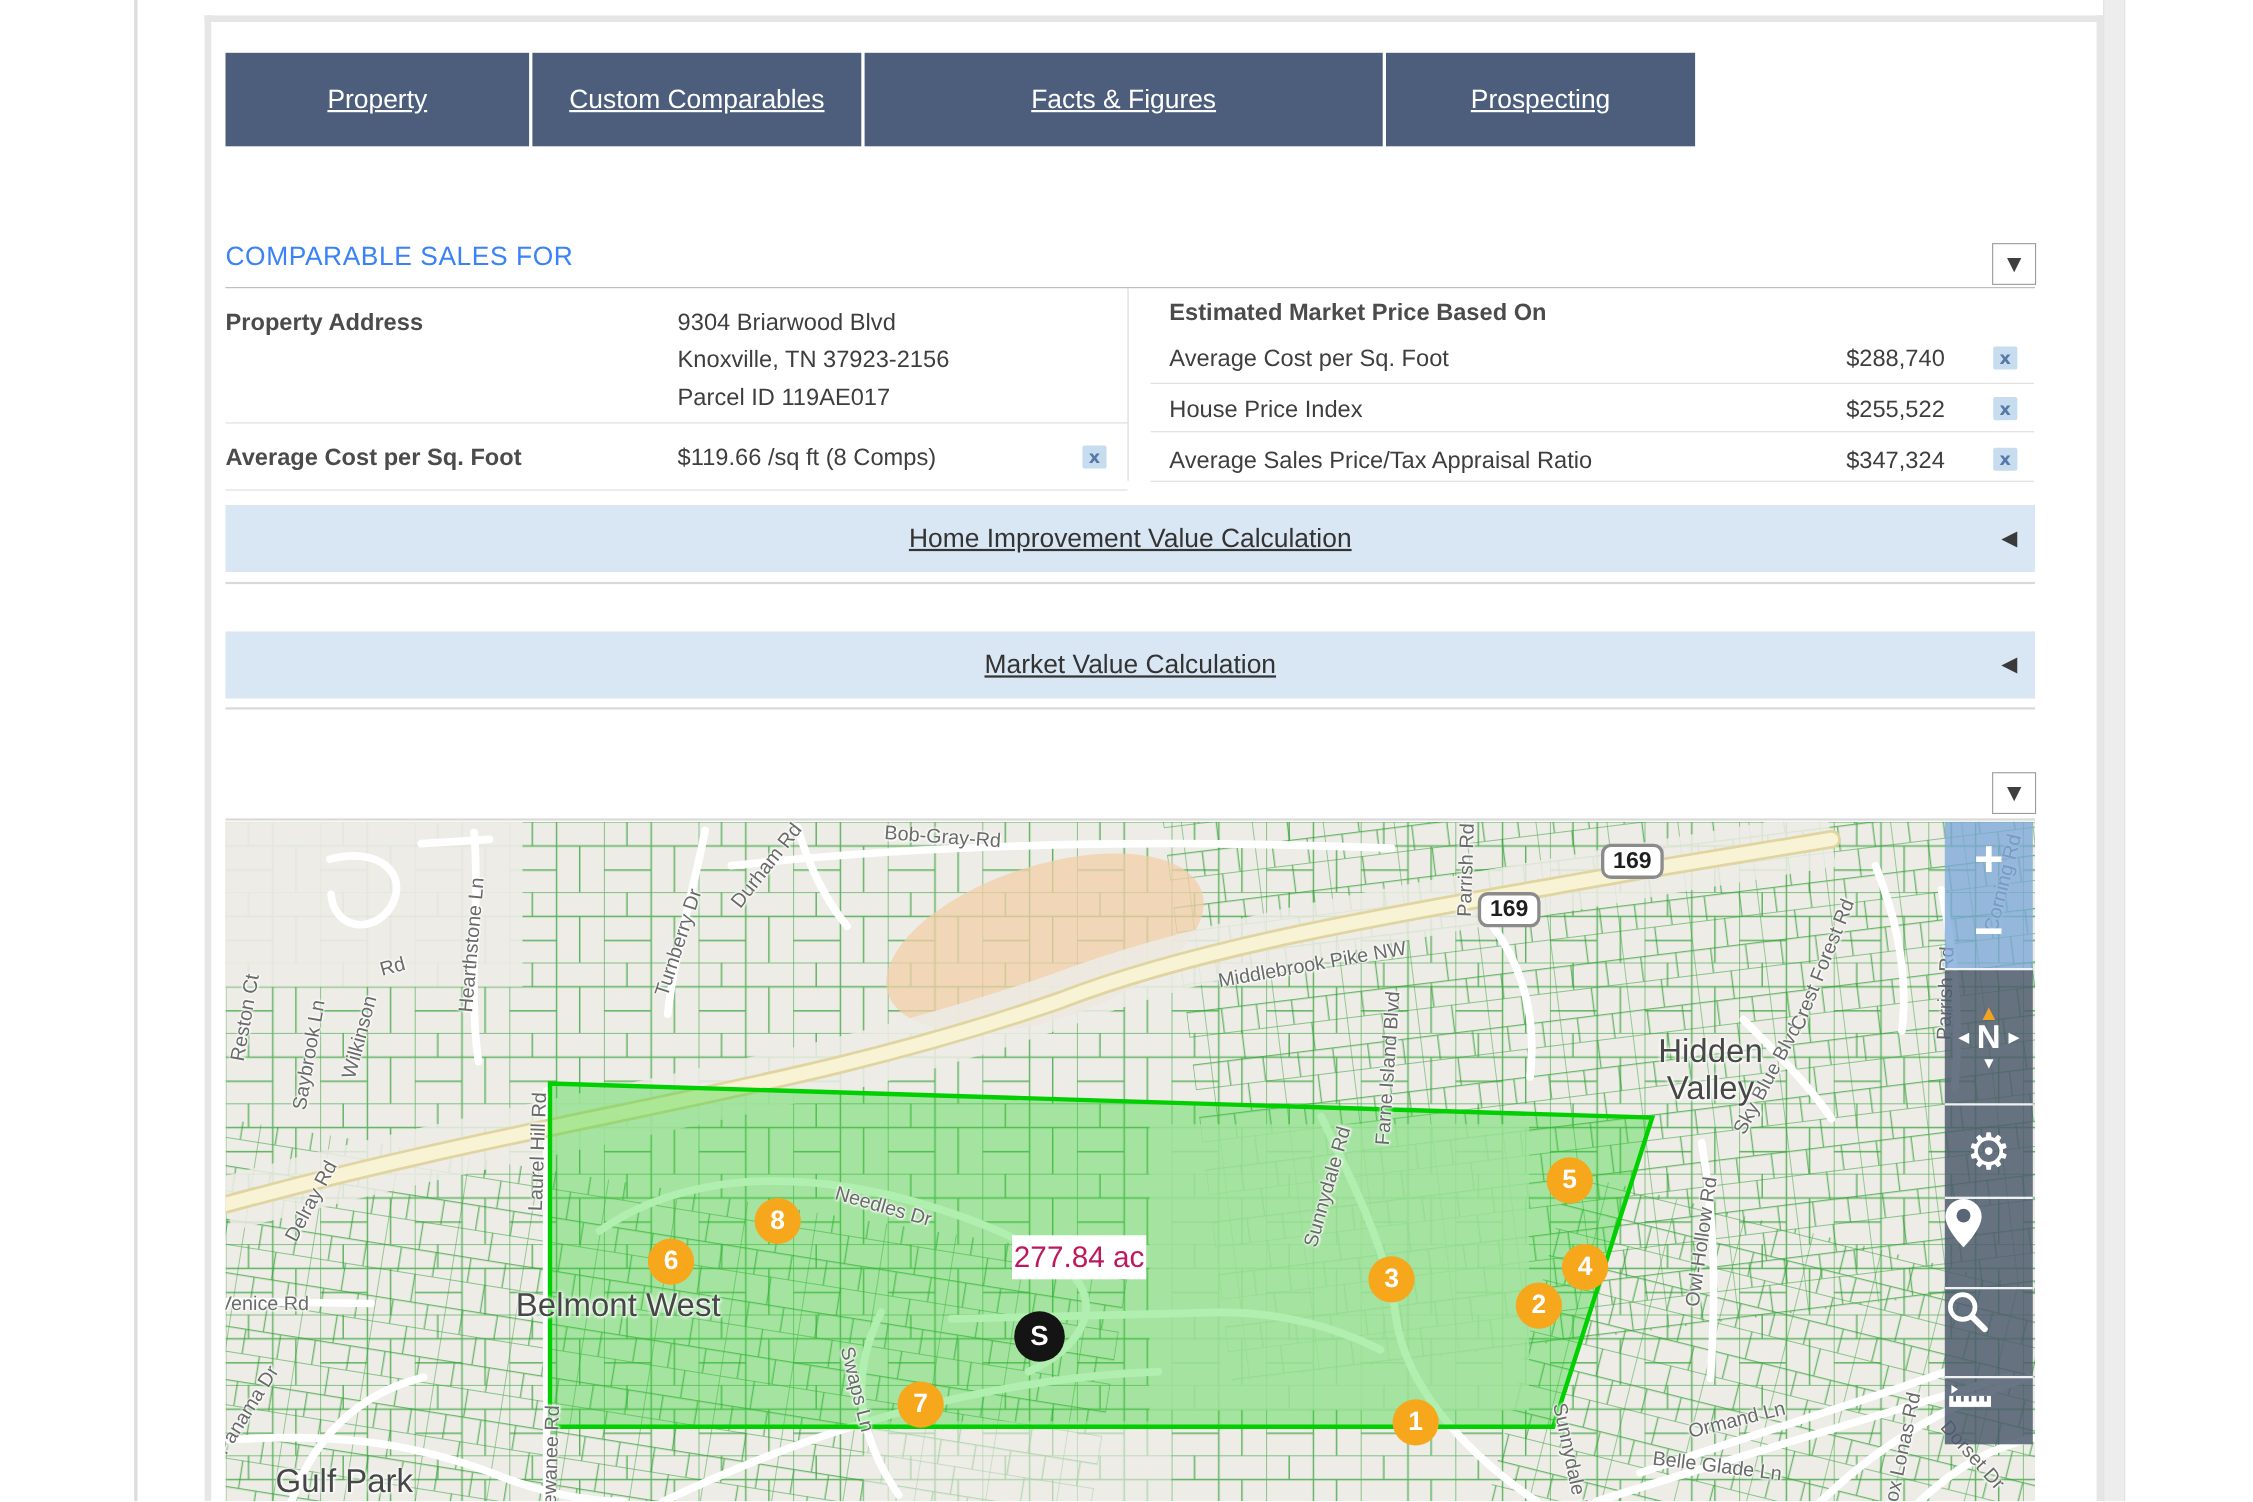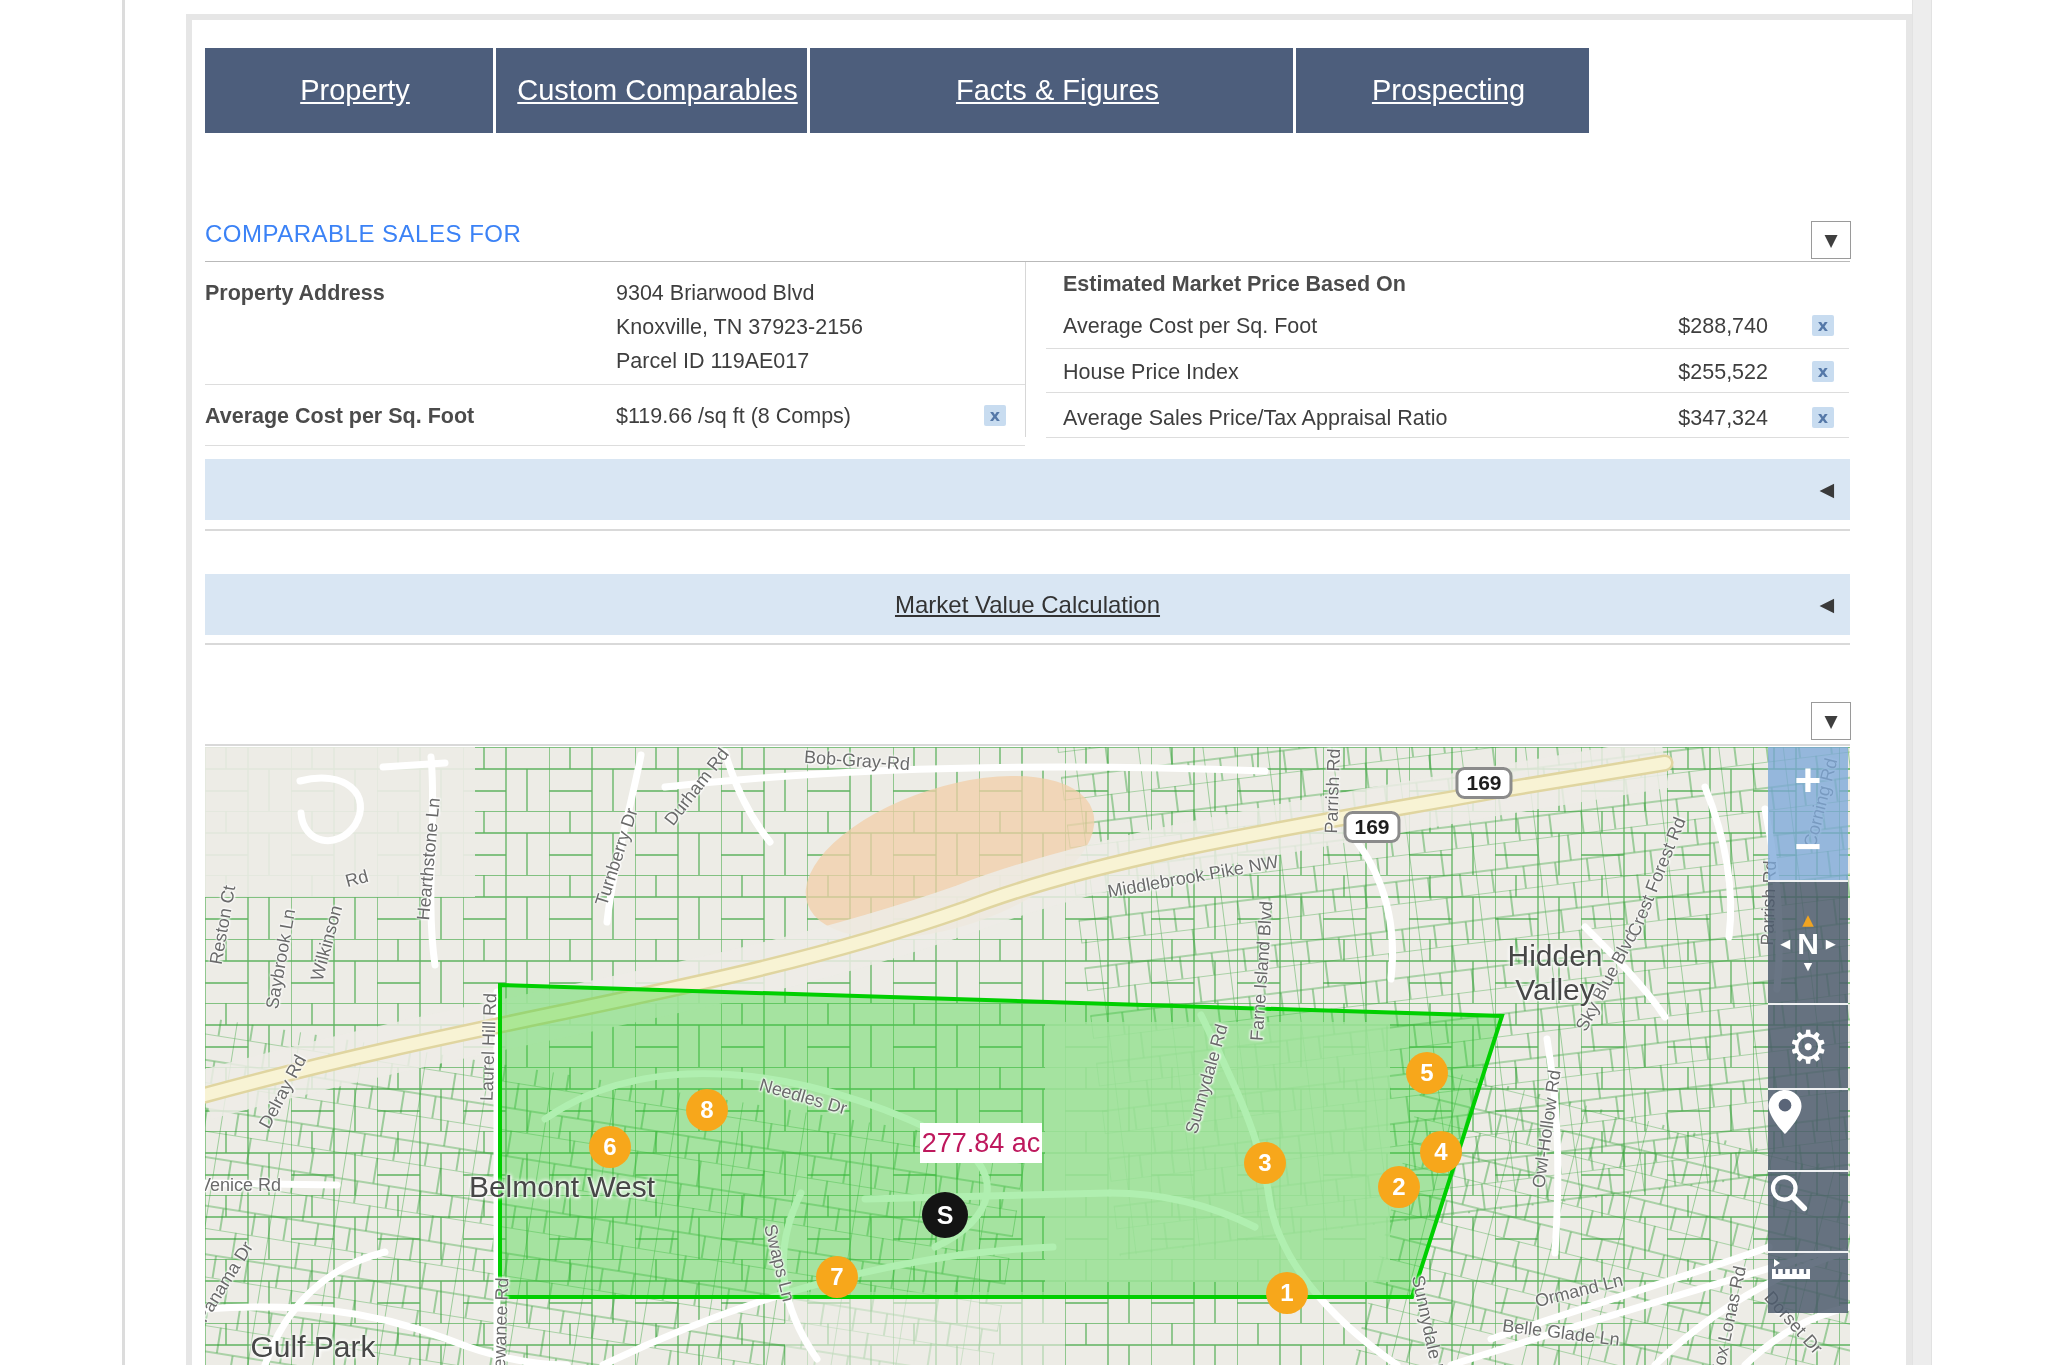--- a/index.html
+++ b/index.html
@@ -3,21 +3,21 @@
 <meta charset="utf-8">
 <style>
   html,body{margin:0;padding:0;background:#fff;font-family:"Liberation Sans",sans-serif;}
   #stage{position:relative;width:2048px;height:1365px;background:#fff;overflow:hidden;}
   .outer-vline{position:absolute;left:122px;top:0;width:3px;height:100%;background:#dcdcdc;}
   .card{position:absolute;left:186px;top:14px;width:1726px;height:1351px;border:6px solid #e6e6e6;border-bottom:none;background:#fff;box-sizing:border-box;}
   .right-band{position:absolute;left:1912px;top:0;width:20px;height:100%;background:#ededed;border-left:1px solid #e2e2e2;border-right:1px solid #e2e2e2;box-sizing:border-box;}
 
   
   .tabs{position:absolute;left:205px;top:48px;width:1645px;height:85px;display:flex;gap:3px;}
-  .tab{background:#4d5e7c;color:#fff;display:flex;align-items:center;justify-content:center;font-size:29px;cursor:pointer;padding-left:12px;}
+  .tab{background:#4d5e7c;color:#fff;display:flex;align-items:center;justify-content:center;font-size:24px;cursor:pointer;}
   .tab span{text-decoration:underline;}
   .tab.active{background:#587bb3;}
   .tab:nth-child(1){width:276px;}
   .tab:nth-child(2){width:299px;}
   .tab:nth-child(3){width:471px;}
   .tab:nth-child(4){width:281px;}
   .tab:nth-child(5){width:306px;}
 
   .page-title{position:absolute;left:205px;top:220px;font-size:24px;color:#3b82f6;letter-spacing:.5px;}
   .ddbtn{position:absolute;width:40px;height:38px;background:#fff;border:1px solid #9a9a9a;box-sizing:border-box;display:flex;align-items:center;justify-content:center;color:#3f3f3f;font-size:17px;cursor:pointer;}
@@ -117,20 +117,21 @@
   <div class="val" style="left:1063px;top:360px;">House Price Index</div>
   <div class="rval" style="top:360px;">$255,522</div>
   <div class="xbtn" style="left:1812px;top:361px;">x</div>
   <div class="hl soft" style="left:1046px;top:392px;width:803px;"></div>
   <div class="val" style="left:1063px;top:406px;">Average Sales Price/Tax Appraisal Ratio</div>
   <div class="rval" style="top:406px;">$347,324</div>
   <div class="xbtn" style="left:1812px;top:407px;">x</div>
   <div class="hl soft" style="left:1046px;top:437px;width:803px;"></div>
 
   <div class="secbar" style="top:459px;">
+    <span class="t">Home Improvement Value Calculation</span>
     <span class="tri icon">◀</span>
   </div>
   <div class="hl band" style="left:205px;top:529px;width:1645px;"></div>
   <div class="secbar" style="top:574px;">
     <span class="t">Market Value Calculation</span>
     <span class="tri icon">◀</span>
   </div>
   <div class="hl band" style="left:205px;top:643px;width:1645px;"></div>
 
   <div class="ddbtn icon" style="left:1811px;top:702px;">

